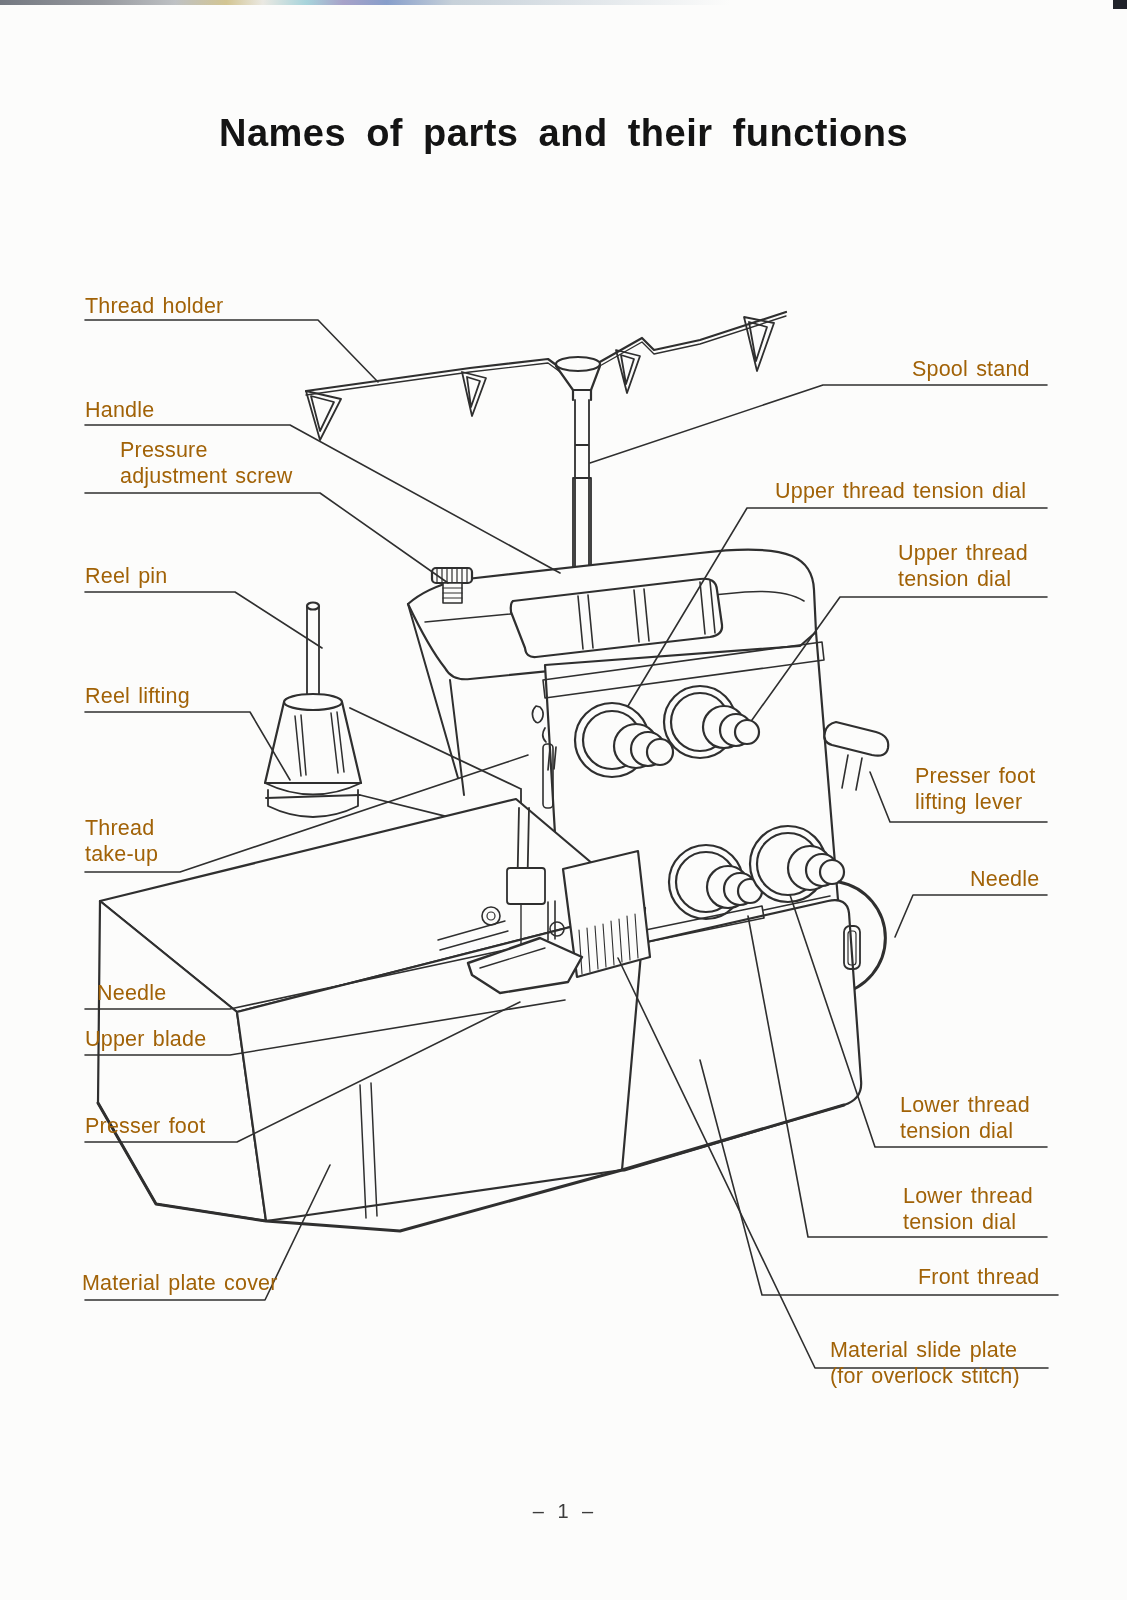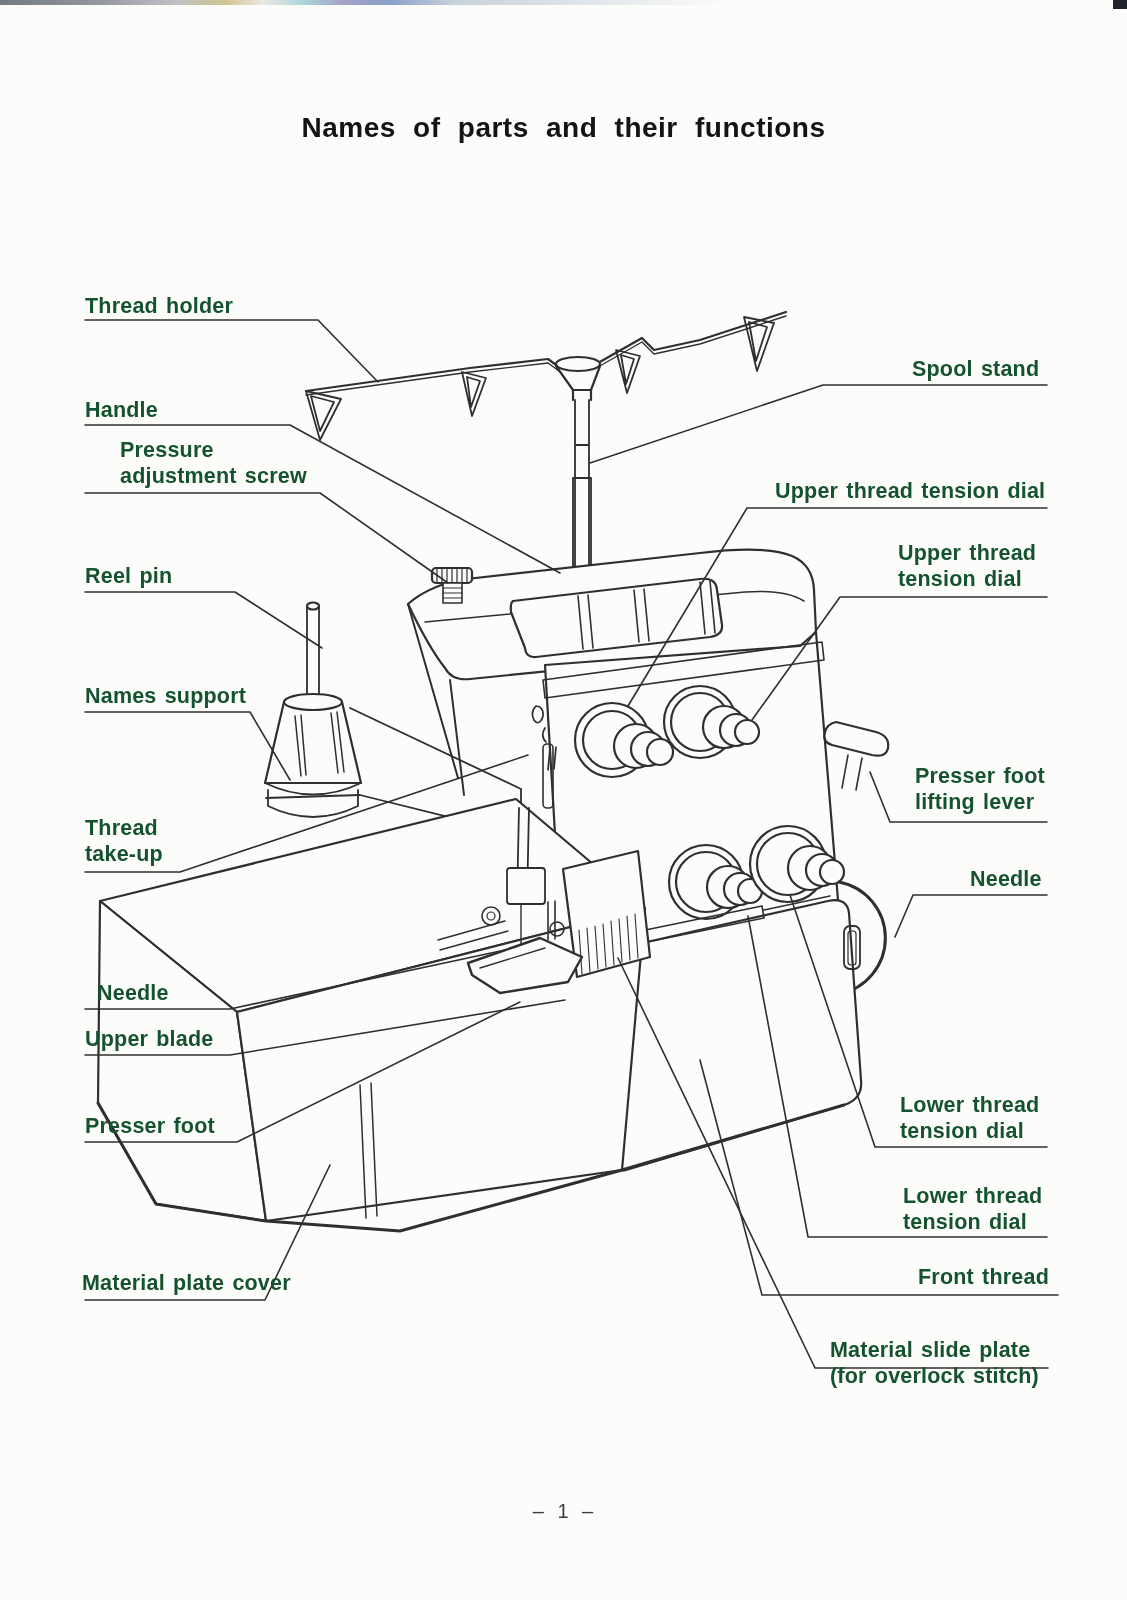--- a/index.html
+++ b/index.html
@@ -5,23 +5,23 @@
   html,body{margin:0;padding:0;}
   body{
     width:1127px;height:1600px;position:relative;overflow:hidden;
     background:#fcfcfb;
     font-family:"Liberation Sans","DejaVu Sans",sans-serif;
   }
   .scan-strip{position:absolute;top:0;left:0;width:730px;height:5px;opacity:.92;
     background:linear-gradient(90deg,#686d76 0%,#8d9096 14%,#b9bcbf 24%,#cfc089 31%,#e9e7e0 36%,#9fd0d8 42%,#a09ac4 47%,#7d96c6 53%,#c2cdd6 62%,rgba(255,255,255,0) 100%);}
   .corner-mark{position:absolute;top:0;left:1113px;width:14px;height:9px;background:#20232a;}
   .page-title{position:absolute;top:112px;left:0;width:1127px;text-align:center;
-    font-size:28px;font-weight:700;letter-spacing:.5px;word-spacing:9px;color:#141414;}
-  .plabel{position:absolute;font-size:21.5px;line-height:26px;font-weight:700;
-    color:#14532d;white-space:pre-line;letter-spacing:.2px;word-spacing:2px;}
+    font-size:38px;font-weight:700;letter-spacing:.5px;word-spacing:9px;color:#141414;}
+  .plabel{position:absolute;font-size:21.5px;line-height:26px;font-weight:400;
+    color:#a16207;white-space:pre-line;letter-spacing:.2px;word-spacing:2px;}
   .page-number{position:absolute;top:1500px;left:0;width:1127px;text-align:center;
     font-size:20px;color:#3c3c3c;letter-spacing:1px;word-spacing:6px;}
   svg.diagram{position:absolute;top:0;left:0;}
 </style>
 </head>
 <body>
 
 <div class="scan-strip"></div>
 <div class="corner-mark"></div>
 
@@ -173,21 +173,21 @@
       <path d="M1048 1368 L815 1368 L618 958"></path>
     </g>
   </g>
 </svg>
 
 <div class="plabel" style="left:85px;top:293px;">Thread holder</div>
 <div class="plabel" style="left:85px;top:397px;">Handle</div>
 <div class="plabel" style="left:84px;top:437px;margin-left:36px;">Pressure
 adjustment screw</div>
 <div class="plabel" style="left:85px;top:563px;">Reel pin</div>
-<div class="plabel" style="left:85px;top:683px;">Names support</div>
+<div class="plabel" style="left:85px;top:683px;">Reel lifting</div>
 <div class="plabel" style="left:85px;top:815px;">Thread
 take-up</div>
 <div class="plabel" style="left:85px;top:980px;margin-left:12px;">Needle</div>
 <div class="plabel" style="left:85px;top:1026px;">Upper blade</div>
 <div class="plabel" style="left:85px;top:1113px;">Presser foot</div>
 <div class="plabel" style="left:82px;top:1270px;">Material plate cover</div>
 
 <div class="plabel" style="left:912px;top:356px;">Spool stand</div>
 <div class="plabel" style="left:775px;top:478px;">Upper thread tension dial</div>
 <div class="plabel" style="left:898px;top:540px;">Upper thread

